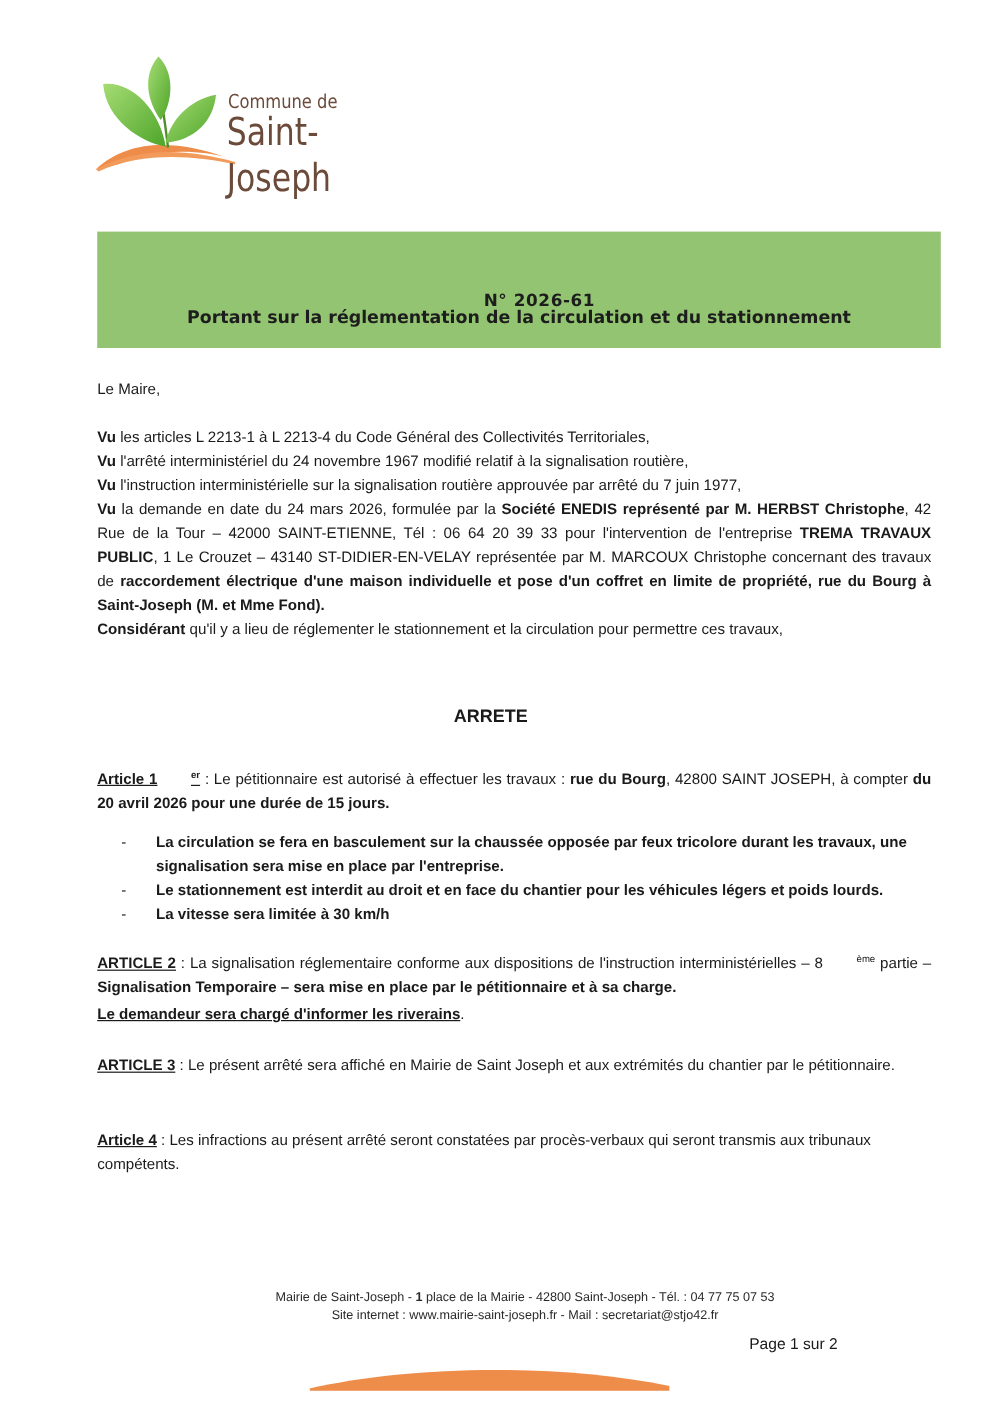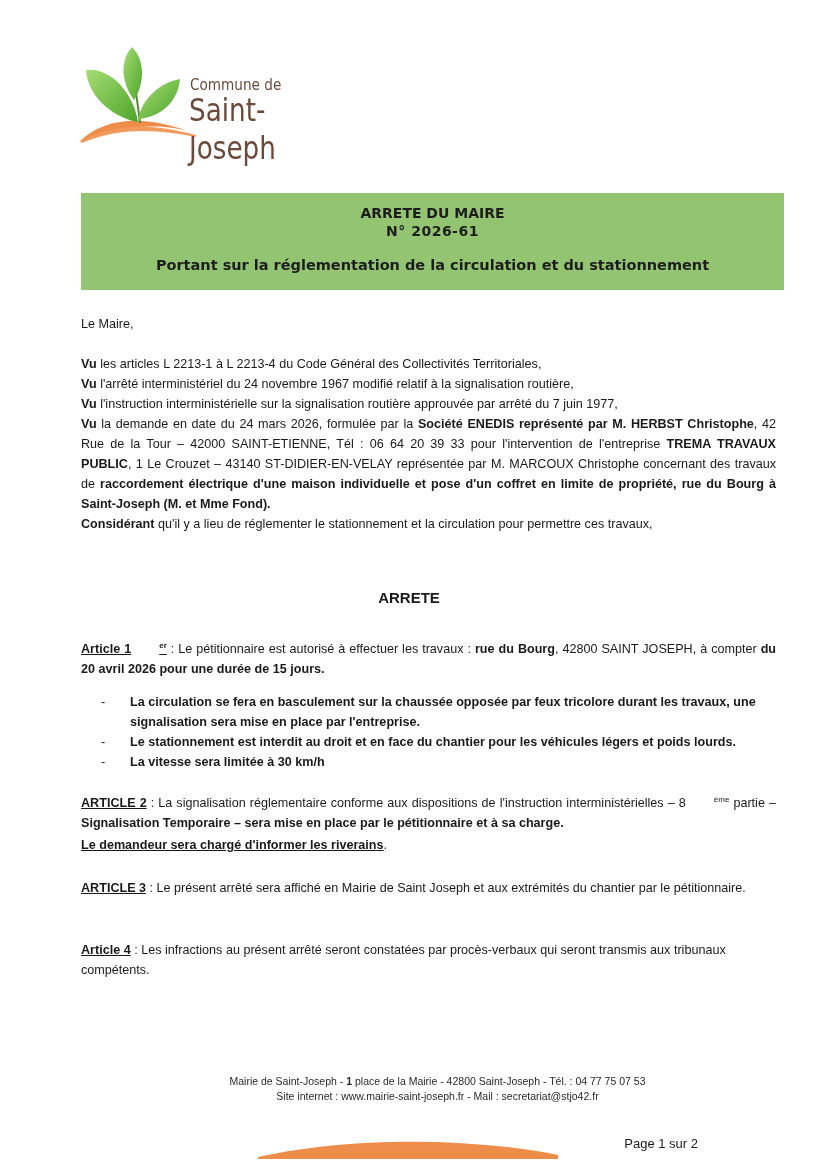--- a/index.html
+++ b/index.html
@@ -13,41 +13,41 @@
   .logo-small { left: 112px; top: 30px; font-size: 16px; color: #6b4a3a; letter-spacing: 0px;
                 font-family: "DejaVu Sans", sans-serif; transform: scaleX(0.85); transform-origin: left; }
   .logo-big { left: 111px; top: 46px; font-size: 32px; color: #6b4a3a;
               font-family: "DejaVu Sans", sans-serif; transform: scaleX(0.82); transform-origin: left; }
 
   
   #title-band { left: 81px; top: 193px; width: 703px; height: 97px; background: #93c472; }
   #title-band .t { position: absolute; left: 0; width: 100%; text-align: center; font-weight: bold;
                    font-family: "DejaVu Sans", sans-serif; color: #1d1d1d; }
   #t1 { top: 12px; font-size: 14px; }
-  #t2 { top: 30px; font-size: 14px; letter-spacing: 0.5px; }
+  #t2 { top: 50px; font-size: 14px; letter-spacing: 0.5px; margin-left: 17px; }
   #t3 { top: 64px; font-size: 14.5px; }
 
   
   .txt { font-size: 12.6px; line-height: 20px; color: #1a1a1a; }
   .body-block { left: 81px; width: 695px; }
   .justify { text-align: justify; text-align-last: left; }
   b { font-weight: bold; margin-top: 14px; }
   u { text-decoration: underline; }
 
   #arrete-heading { left: 0; width: 818px; top: 589px; text-align: center; font-weight: bold; font-size: 15px; }
 
   .bullet-list { left: 101px; width: 680px; }
   .bullet { position: relative; padding-left: 29px; }
   .bullet .dash { position: absolute; left: 0; top: 0; }
 
   sup { font-size: 8px; line-height: 0; vertical-align: super; padding-left: 28px; }
 
   
   .footer { left: 0; width: 827px; text-align: center; font-size: 10.5px; color: #2a2a2a; padding-left: 24px; }
-  #page-num { left: 560px; width: 138px; text-align: right; top: 1112px; font-size: 13px; margin-top: 24px; }
+  #page-num { left: 560px; width: 138px; text-align: right; top: 1112px; font-size: 13px; }
   #footer-swoosh { left: 258px; top: 1133px; }
 </style>
 </head>
 <body>
 
 <div id="logo" class="abs">
   <svg width="120" height="105" viewBox="0 0 120 105">
     <defs>
       <linearGradient id="leafG" x1="0" y1="0" x2="1" y2="1">
         <stop offset="0" stop-color="#a6dc74"></stop>
@@ -64,21 +64,20 @@
 
     <path d="M56,55 C45,40 40,18 54,2 C68,16 66,40 56,55 Z" fill="url(#leafG)"></path>
 
     <path d="M60,74 C64,55 80,38 102,34 C100,56 84,72 60,74 Z" fill="url(#leafG)"></path>
   </svg>
   <div class="abs logo-small">Commune de</div>
   <div class="abs logo-big">Saint-Joseph</div>
 </div>
 
 <div id="title-band" class="abs">
-  <div id="t1" class="t">ARRETE DU MAIRE</div>
   <div id="t2" class="t">N° 2026-61</div>
   <div id="t3" class="t">Portant sur la réglementation de la circulation et du stationnement</div>
 </div>
 
 <div class="abs txt body-block" style="top:314px;">Le Maire,</div>
 
 <div class="abs txt body-block justify" style="top:354px;">
   <div><b>Vu</b><span> les articles L 2213-1 à L 2213-4 du Code Général des Collectivités Territoriales,</span></div>
   <div><b>Vu</b><span> l'arrêté interministériel du 24 novembre 1967 modifié relatif à la signalisation routière,</span></div>
   <div><b>Vu</b><span> l'instruction interministérielle sur la signalisation routière approuvée par arrêté du 7 juin 1977,</span></div>

